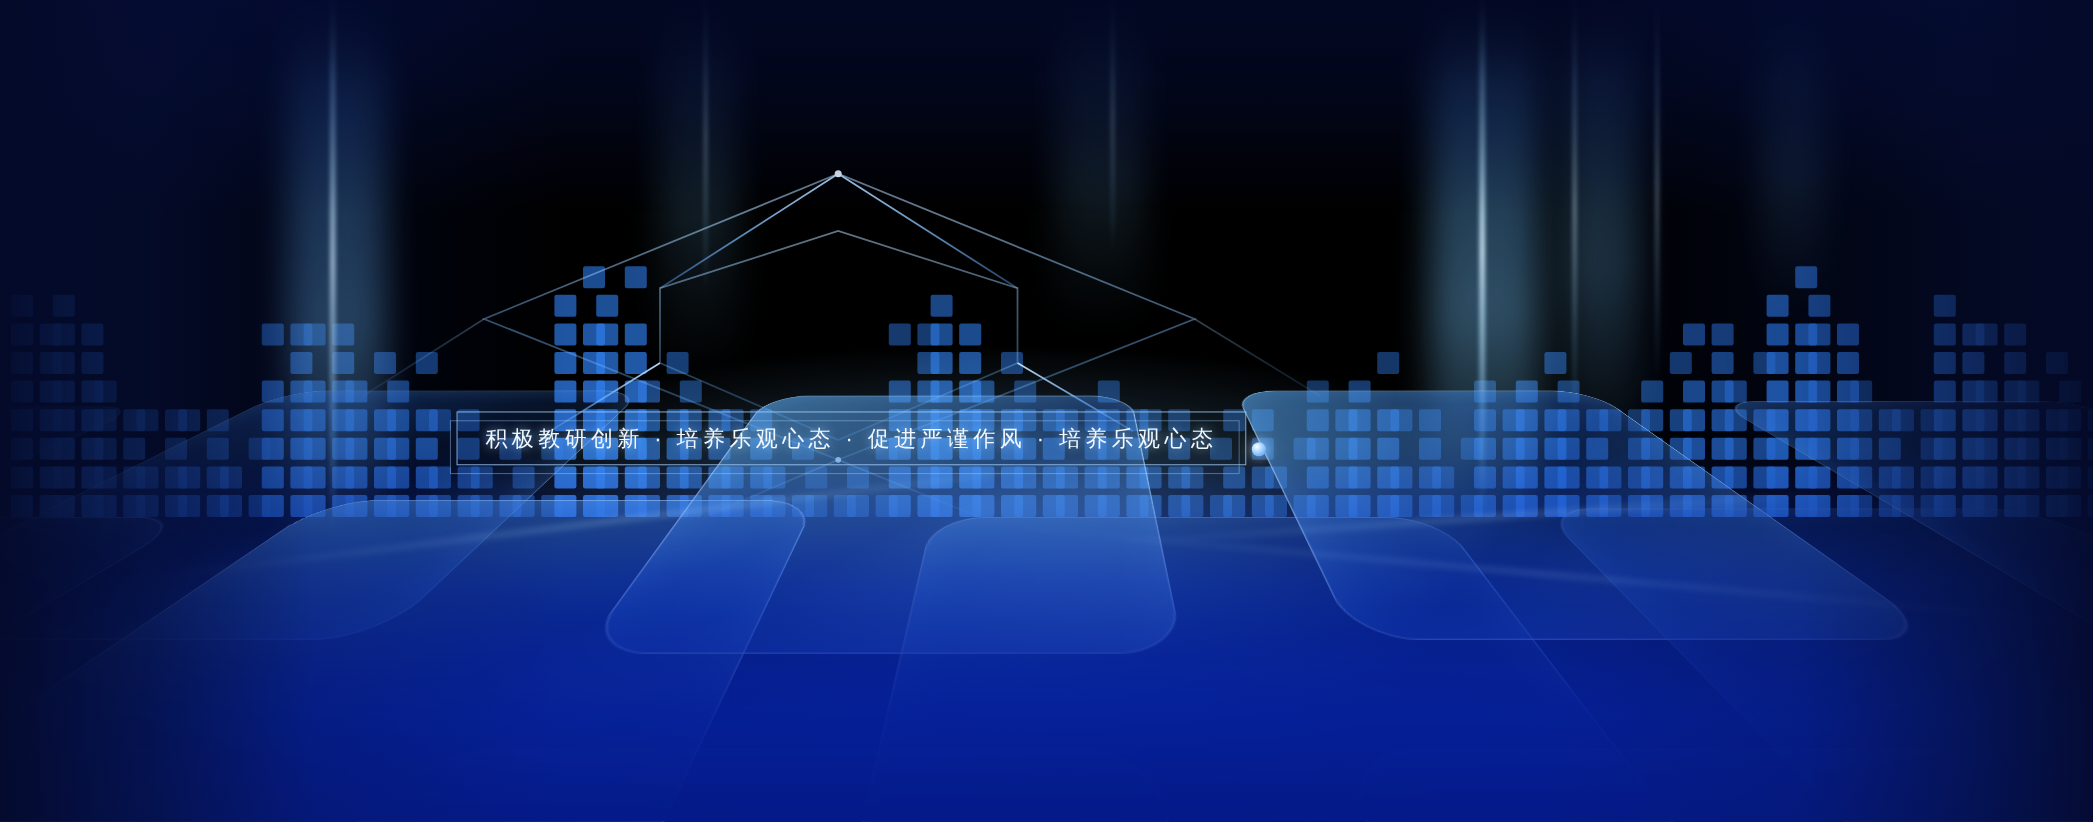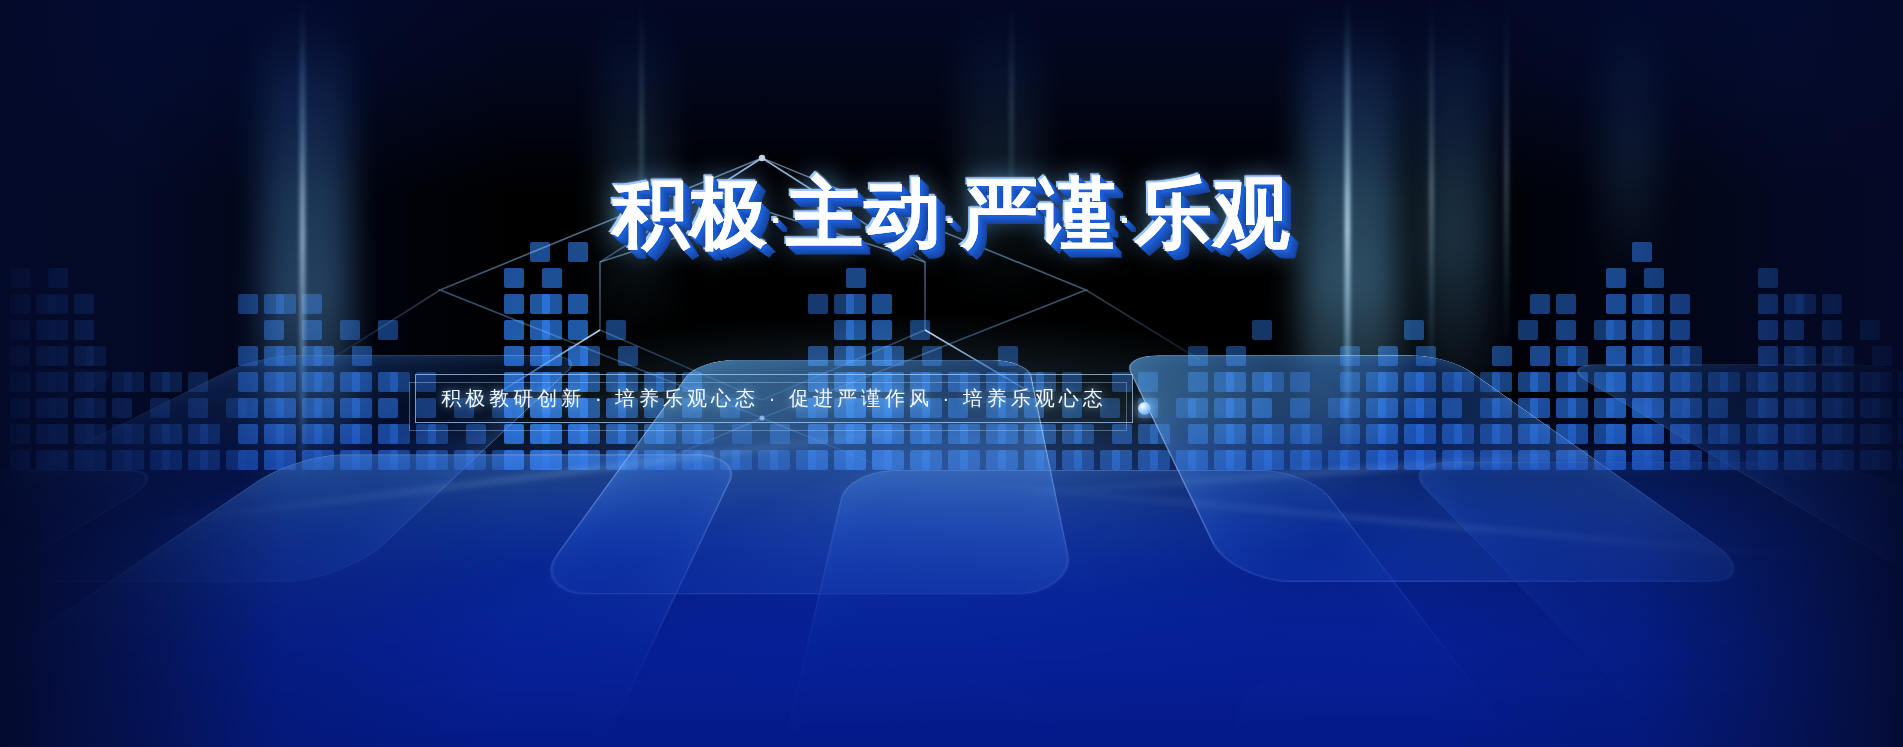--- a/index.html
+++ b/index.html
@@ -805,21 +805,20 @@
   <div id="floorGlow"></div>
   <div id="floorHaze"></div>
 
   <div class="streak" style="left:120px;top:470px;width:900px;height:4px;transform:rotate(-7deg);opacity:.55;"></div>
   <div class="streak" style="left:900px;top:520px;width:1000px;height:3px;transform:rotate(5deg);opacity:.45;"></div>
   <div class="streak" style="left:1000px;top:468px;width:700px;height:5px;transform:rotate(-4deg);opacity:.38;"></div>
 
   <div id="vignette"></div>
 
   <div id="content">
-    <div id="title"><span>积极</span><span class="dot">·</span><span>主动</span><span class="dot">·</span><span>严谨</span><span class="dot">·</span><span>乐观</span></div>
   </div>
 
   <div id="tagline-box">
     <div id="tagline">积极教研创新 · 培养乐观心态 · 促进严谨作风 · 培养乐观心态</div>
   </div>
   <div id="orb"></div>
 
 </div>
 
 </body></html>

